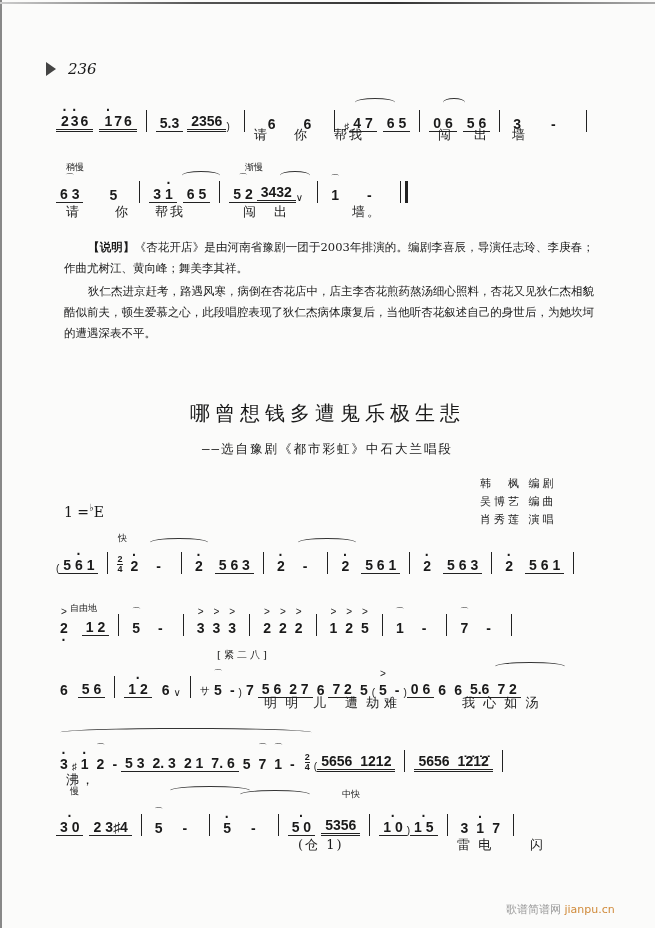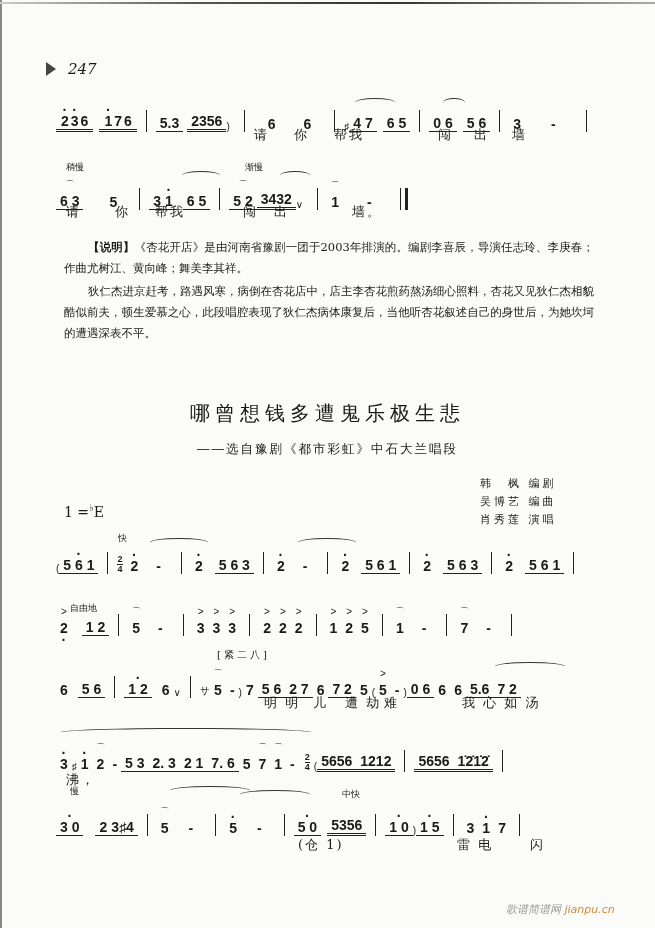--- a/index.html
+++ b/index.html
@@ -21,39 +21,39 @@
   .n.ul2 { border-bottom:3px double #222; }
   .dot-top::before { content:"·"; position:absolute; left:50%; top:-11px; transform:translateX(-50%); font-size:14px; }
   .dot-bot::after { content:"·"; position:absolute; left:50%; bottom:-12px; transform:translateX(-50%); font-size:14px; }
   .fermata::before { content:"⌒"; position:absolute; left:50%; top:-15px; transform:translateX(-50%); font-size:10px; font-weight:normal; }
   .accent::before { content:">"; position:absolute; left:50%; top:-14px; transform:translateX(-50%); font-size:10px; font-weight:normal; }
   .lyr { position:absolute; font-family:"DejaVu Serif", serif; font-size:13px; letter-spacing:2px; }
   .tempo { position:absolute; font-size:9px; font-family:"DejaVu Sans", sans-serif; }
   .slur { position:absolute; border-top:1px solid #333; border-radius:50% 50% 0 0; height:8px; }
   .para { position:absolute; left:64px; width:530px; font-family:"DejaVu Serif", serif; font-size:11.5px; line-height:21px; text-align:justify; }
   .title { position:absolute; left:0; width:655px; top:400px; text-align:center; font-family:"DejaVu Serif", serif; font-size:20px; letter-spacing:5px; }
-  .subtitle { position:absolute; left:0; width:655px; top:441px; text-align:center; font-family:Liberation Sans, sans-serif; font-size:12.5px; letter-spacing:2px; }
+  .subtitle { position:absolute; left:0; width:655px; top:441px; text-align:center; font-family:Liberation Mono, monospace; font-size:12.5px; letter-spacing:2px; }
   .credits { position:absolute; left:480px; top:475px; font-family:"DejaVu Serif", serif; font-size:11px; line-height:18px; letter-spacing:3px; }
   .key { position:absolute; left:64px; top:502px; font-family:"DejaVu Serif", serif; font-size:14px; }
   .key sup { font-size:10px; }
   .timesig { display:inline-flex; flex-direction:column; font-size:9px; line-height:9px; margin-right:4px; text-align:center; }
   .timesig span:first-child { border-bottom:1px solid #222; }
-  .watermark { position:absolute; left:506px; top:902px; font-size:11px; color:#999; font-family:"DejaVu Sans", sans-serif;font-style:italic; }
+  .watermark { position:absolute; left:506px; top:902px; font-size:11px; color:#999; font-family:"DejaVu Sans", sans-serif; }
   .watermark .url { color:#d08a3a; }
   .small { font-size:10px; font-weight:normal; }
   .section-mark { position:absolute; font-size:10px; font-family:"DejaVu Serif", serif; letter-spacing:3px; }
 </style>
 </head>
 <body>
 
 <div class="leftedge"></div>
 <div class="topline"></div>
 
 <div class="abs pagenum">
-  <span class="tri"></span><span>247</span>
+  <span class="tri"></span><span>236</span>
 </div>
 
 <div class="row" style="top:110px;">
   <span class="n ul2"><span class="n dot-top" style="padding:0 1px">2</span><span class="n dot-top" style="padding:0 1px">3</span><span class="n" style="padding:0 1px">6</span></span>
   <span style="width:6px"></span>
   <span class="n ul2"><span class="n dot-top" style="padding:0 1px">1</span><span class="n" style="padding:0 1px">7</span><span class="n" style="padding:0 1px">6</span></span>
   <span class="bar"></span>
   <span class="n ul">5.3</span>
   <span style="width:4px"></span>
   <span class="n ul2">2356</span>
@@ -79,21 +79,21 @@
 <div class="slur" style="left:443px;top:98px;width:22px"></div>
 <div class="lyr" style="left:254px;top:126px">请</div>
 <div class="lyr" style="left:294px;top:126px">你</div>
 <div class="lyr" style="left:334px;top:126px">帮我</div>
 <div class="lyr" style="left:438px;top:126px">闯</div>
 <div class="lyr" style="left:474px;top:126px">出</div>
 <div class="lyr" style="left:512px;top:126px">墙</div>
 
 <div class="tempo" style="left:66px;top:161px">稍慢</div>
 <div class="tempo" style="left:245px;top:161px">渐慢</div>
-<div class="row" style="top:188px;">
+<div class="row" style="top:181px;">
   <span class="n ul fermata">6 3</span>
   <span class="n" style="margin-left:22px">5</span>
   <span class="bar" style="margin-left:18px"></span>
   <span class="n ul">3 <span class="dot-top" style="position:relative">1</span></span>
   <span style="width:6px"></span>
   <span class="n ul">6 5</span>
   <span class="bar"></span>
   <span class="n ul fermata">5 2</span>
   <span class="n ul2">3432</span>
     <span class="small">∨</span>
@@ -252,21 +252,21 @@
   <span class="n ul2">1̇2̇1̇2̇</span>
   <span class="bar"></span>
 </div>
 <div class="slur" style="left:60px;top:728px;width:252px"></div>
 <div class="lyr" style="left:66px;top:771px">沸，</div>
 
 <div class="tempo" style="left:70px;top:785px">慢</div>
 <div class="tempo" style="left:342px;top:788px">中快</div>
 <div class="row" style="top:814px;">
   <span class="n ul dot-top">3 0</span>
-  <span class="n ul" style="margin-left:12px">2 3♯4</span>
+  <span class="n ul" style="margin-left:6px">2 3♯4</span>
   <span class="bar"></span>
   <span class="n fermata">5</span>
     <span class="n" style="margin-left:12px">-</span>
   <span class="bar" style="margin-left:18px"></span>
   <span class="n dot-top">5</span>
     <span class="n" style="margin-left:12px">-</span>
   <span class="bar" style="margin-left:18px"></span>
   <span class="n ul dot-top">5 0</span>
   <span class="n ul2" style="margin-left:6px">5356</span>
   <span class="bar"></span>

